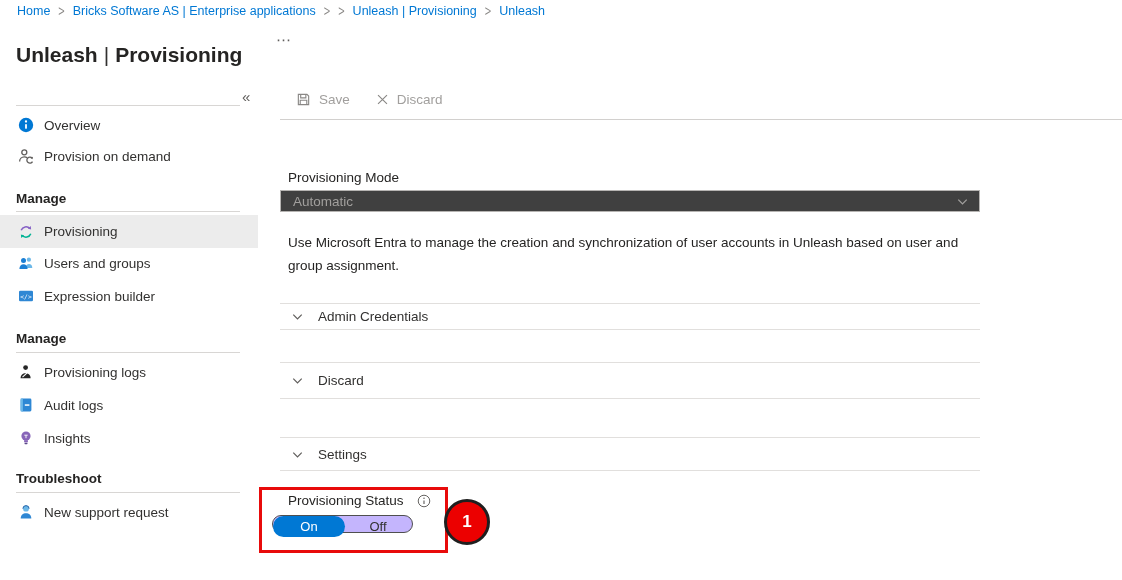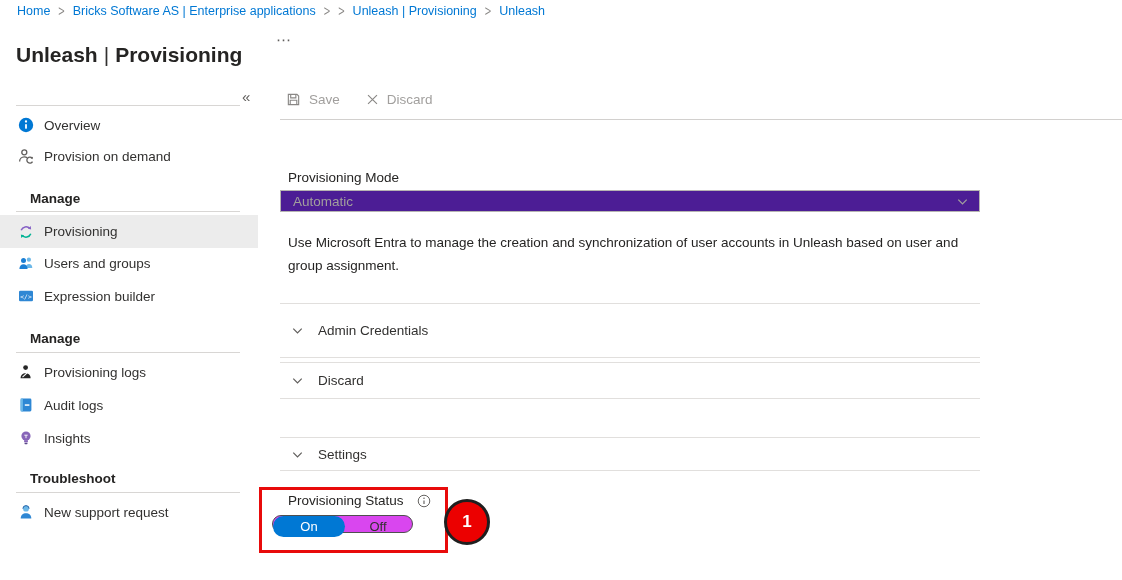--- a/index.html
+++ b/index.html
@@ -14,41 +14,41 @@
   .crumb{color:#0078d4;cursor:pointer;}
   .crumb-sep{color:#8a8886;font-size:11px;transform:scaleY(1.25);}
   
   .page-title{position:absolute;left:16px;top:29px;font-size:21px;color:#252423;}
   .page-title .t-bold{font-weight:700;}
   .page-title .t-sep{color:#323130;font-weight:300;padding:0 6px;}
   .title-more{position:absolute;left:276px;top:31px;color:#605e5c;font-size:15px;letter-spacing:1.5px;cursor:pointer;}
   
   .sidebar-collapse{position:absolute;left:242px;top:88px;color:#605e5c;font-size:15px;cursor:pointer;}
   .side-divider{position:absolute;left:16px;width:224px;border-top:1px solid #d8d6d4;height:0;}
-  .nav-header{position:absolute;left:16px;font-size:13.5px;font-weight:700;color:#252423;margin-left:14px;}
+  .nav-header{position:absolute;left:16px;font-size:13.5px;font-weight:700;color:#252423;}
   .nav-item{position:absolute;left:0;width:258px;height:30px;display:flex;align-items:center;gap:10px;padding-left:18px;box-sizing:border-box;font-size:13.5px;color:#323130;cursor:pointer;}
   .nav-item.selected{background:#ececec;height:33px;}
   .icon16{width:16px;height:16px;flex:0 0 16px;display:inline-block;}
   
-  .toolbar{position:absolute;left:286px;top:92px;display:flex;align-items:center;gap:26px;}
+  .toolbar{position:absolute;left:296px;top:92px;display:flex;align-items:center;gap:26px;}
   .tb-btn{display:flex;align-items:center;gap:8px;font-size:13.5px;color:#a19f9d;cursor:default;}
   .toolbar-divider{position:absolute;left:280px;right:0;top:119px;border-top:1px solid #d2d0ce;height:0;}
   
   .field-label{position:absolute;left:288px;top:170px;font-size:13.5px;color:#252423;}
-  .dropdown{position:absolute;left:280px;top:190px;width:700px;height:22px;background:#4c1d95;border:1px solid #b6b4b2;box-sizing:border-box;display:flex;align-items:center;}
+  .dropdown{position:absolute;left:280px;top:190px;width:700px;height:22px;background:#404040;border:1px solid #b6b4b2;box-sizing:border-box;display:flex;align-items:center;}
   .dropdown-text{padding-left:12px;font-size:13.5px;color:#a19f9d;flex:1;}
   .dropdown-chev{margin-right:9px;width:15px;height:15px;}
   .description{position:absolute;left:288px;top:231px;width:700px;font-size:13.5px;line-height:23px;color:#252423;}
   
   .section-row{position:absolute;left:280px;width:700px;border-top:1px solid #e1dfdd;border-bottom:1px solid #e1dfdd;box-sizing:border-box;display:flex;align-items:center;gap:13px;padding-left:10px;cursor:pointer;}
   .section-label{font-size:13.5px;color:#323130;}
   .chev{width:15px;height:15px;display:inline-block;}
   
   .status-label-row{position:absolute;left:288px;top:493px;display:flex;align-items:center;gap:13px;font-size:13.5px;color:#252423;}
-  .toggle{position:absolute;left:272px;top:515px;width:141px;height:18px;border:1px solid #4f4f4f;border-radius:12px;box-sizing:border-box;background:#d946ef;}
+  .toggle{position:absolute;left:272px;top:515px;width:141px;height:18px;border:1px solid #4f4f4f;border-radius:12px;box-sizing:border-box;background:#c4b5fd;}
   .toggle-on{position:absolute;left:0;top:0;width:72px;height:21px;background:#0078d4;border-radius:11px;color:#fff;font-size:13px;text-align:center;line-height:21px;cursor:pointer;}
   .toggle-off{position:absolute;left:72px;top:0;width:66px;height:21px;color:#323130;font-size:13px;text-align:center;line-height:21px;cursor:pointer;}
   
   .anno-box{position:absolute;left:259px;top:487px;width:189px;height:66px;border:3px solid #e80b0b;box-sizing:border-box;pointer-events:none;}
   .anno-badge{position:absolute;left:444px;top:499px;width:46px;height:46px;border-radius:50%;background:#ec0000;border:3px solid #1f1f1f;box-sizing:border-box;display:flex;align-items:center;justify-content:center;color:#fff;font-size:17px;font-weight:700;}
 </style>
 </head>
 <body>
 
 <nav class="breadcrumb">
@@ -207,21 +207,21 @@
 <div class="dropdown">
   <span class="dropdown-text">Automatic</span>
   <span class="dropdown-chev">
     <svg viewBox="0 0 16 16" width="15" height="15" fill="none" stroke="#a19f9d" stroke-width="1.4">
         <path d="M3.5 6l4.5 4.5L12.5 6"></path>
       </svg>
   </span>
 </div>
 <div class="description">Use Microsoft Entra to manage the creation and synchronization of user accounts in Unleash based on user and group assignment.</div>
 
-<div class="section-row" style="top:303px;height:55px">
+<div class="section-row" style="top:303px;height:27px">
   <span class="chev">
     <svg viewBox="0 0 16 16" width="15" height="15" fill="none" stroke="#605e5c" stroke-width="1.3">
         <path d="M3.5 6l4.5 4.5L12.5 6"></path>
       </svg>
   </span>
   <span class="section-label">Admin Credentials</span>
 </div>
 
 <div class="section-row" style="top:362px;height:37px">
   <span class="chev">

